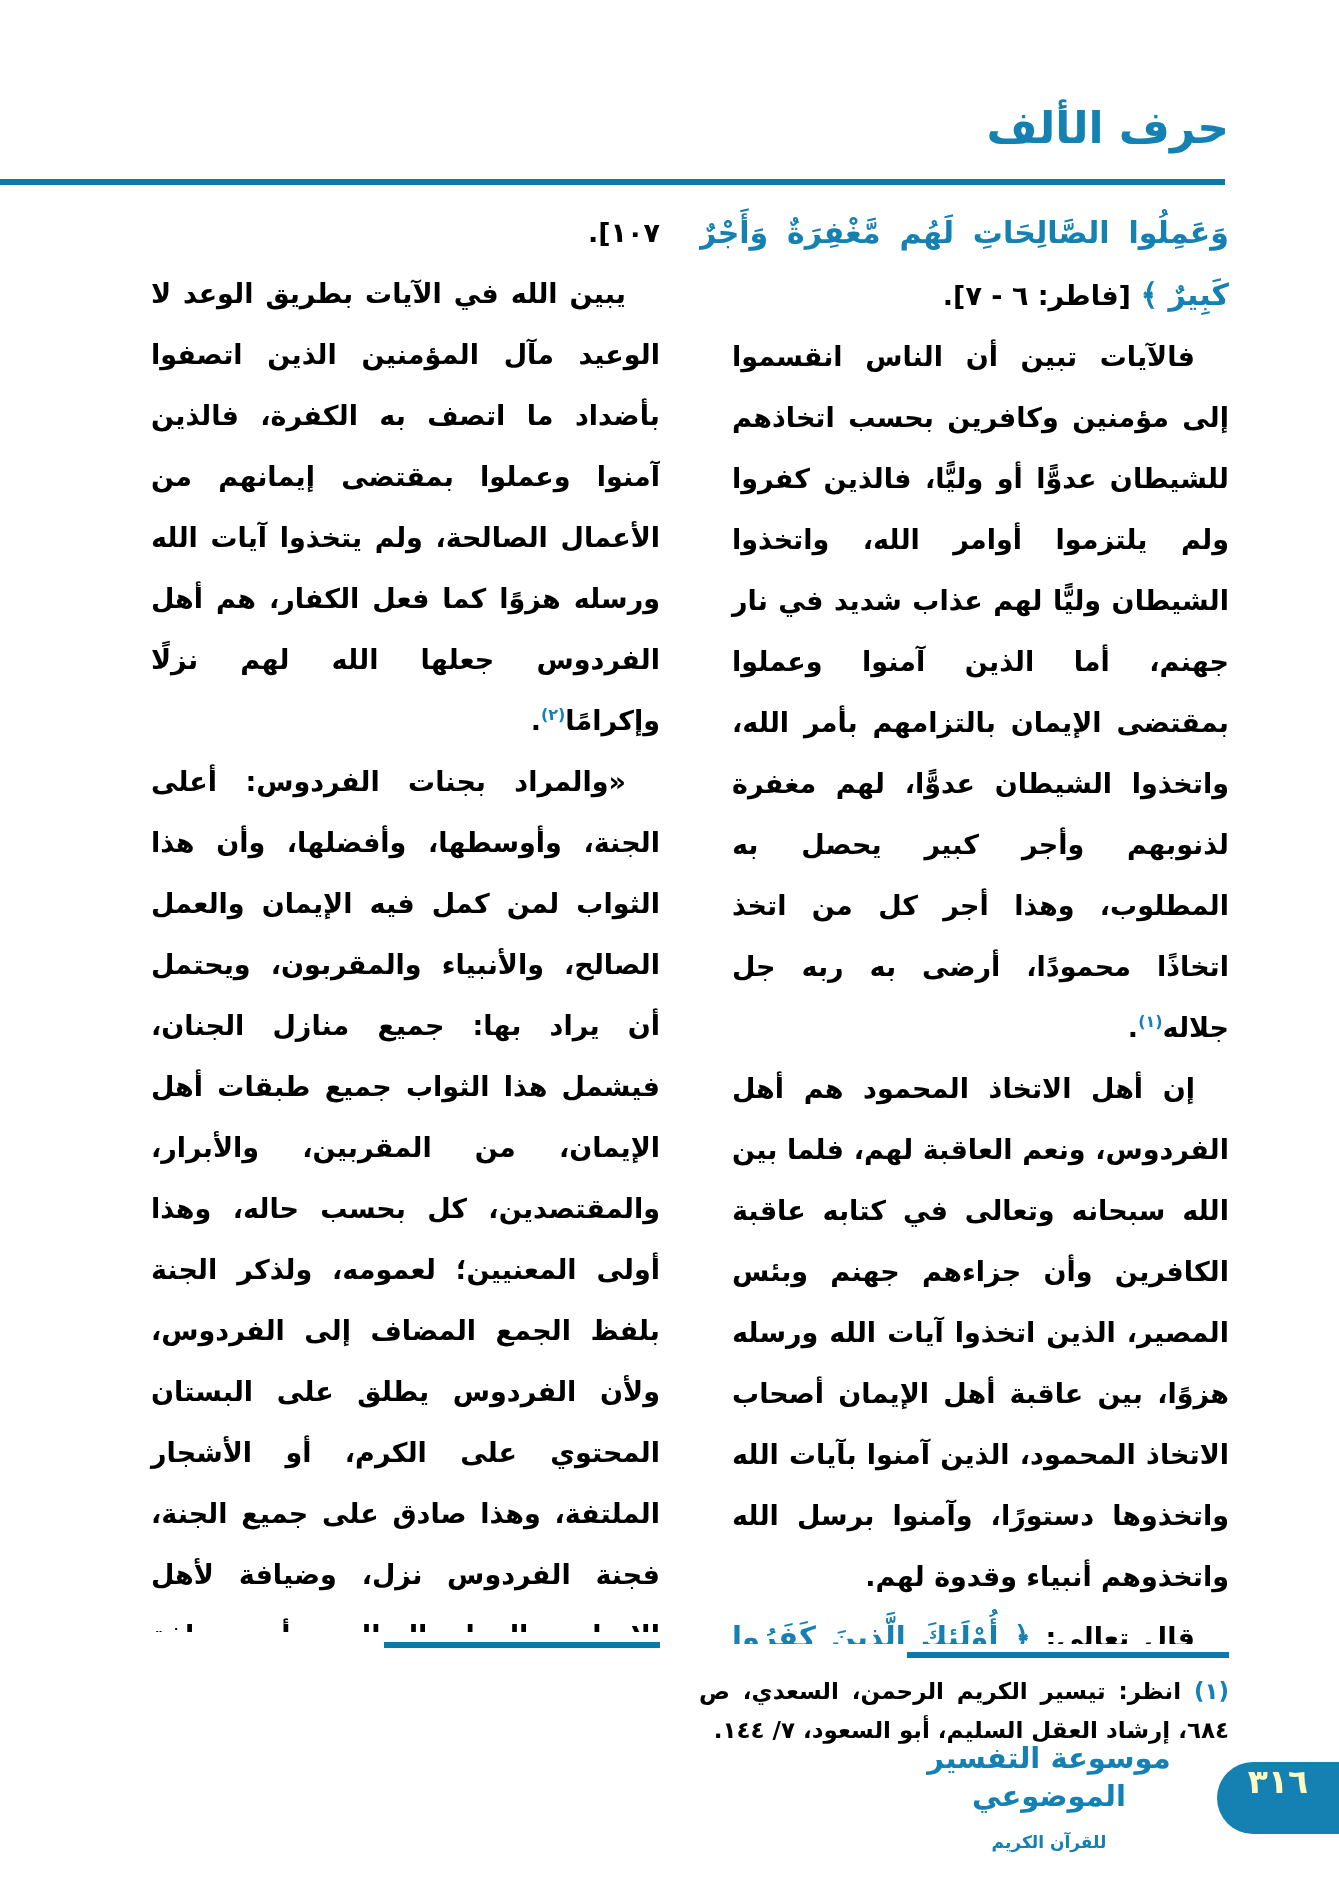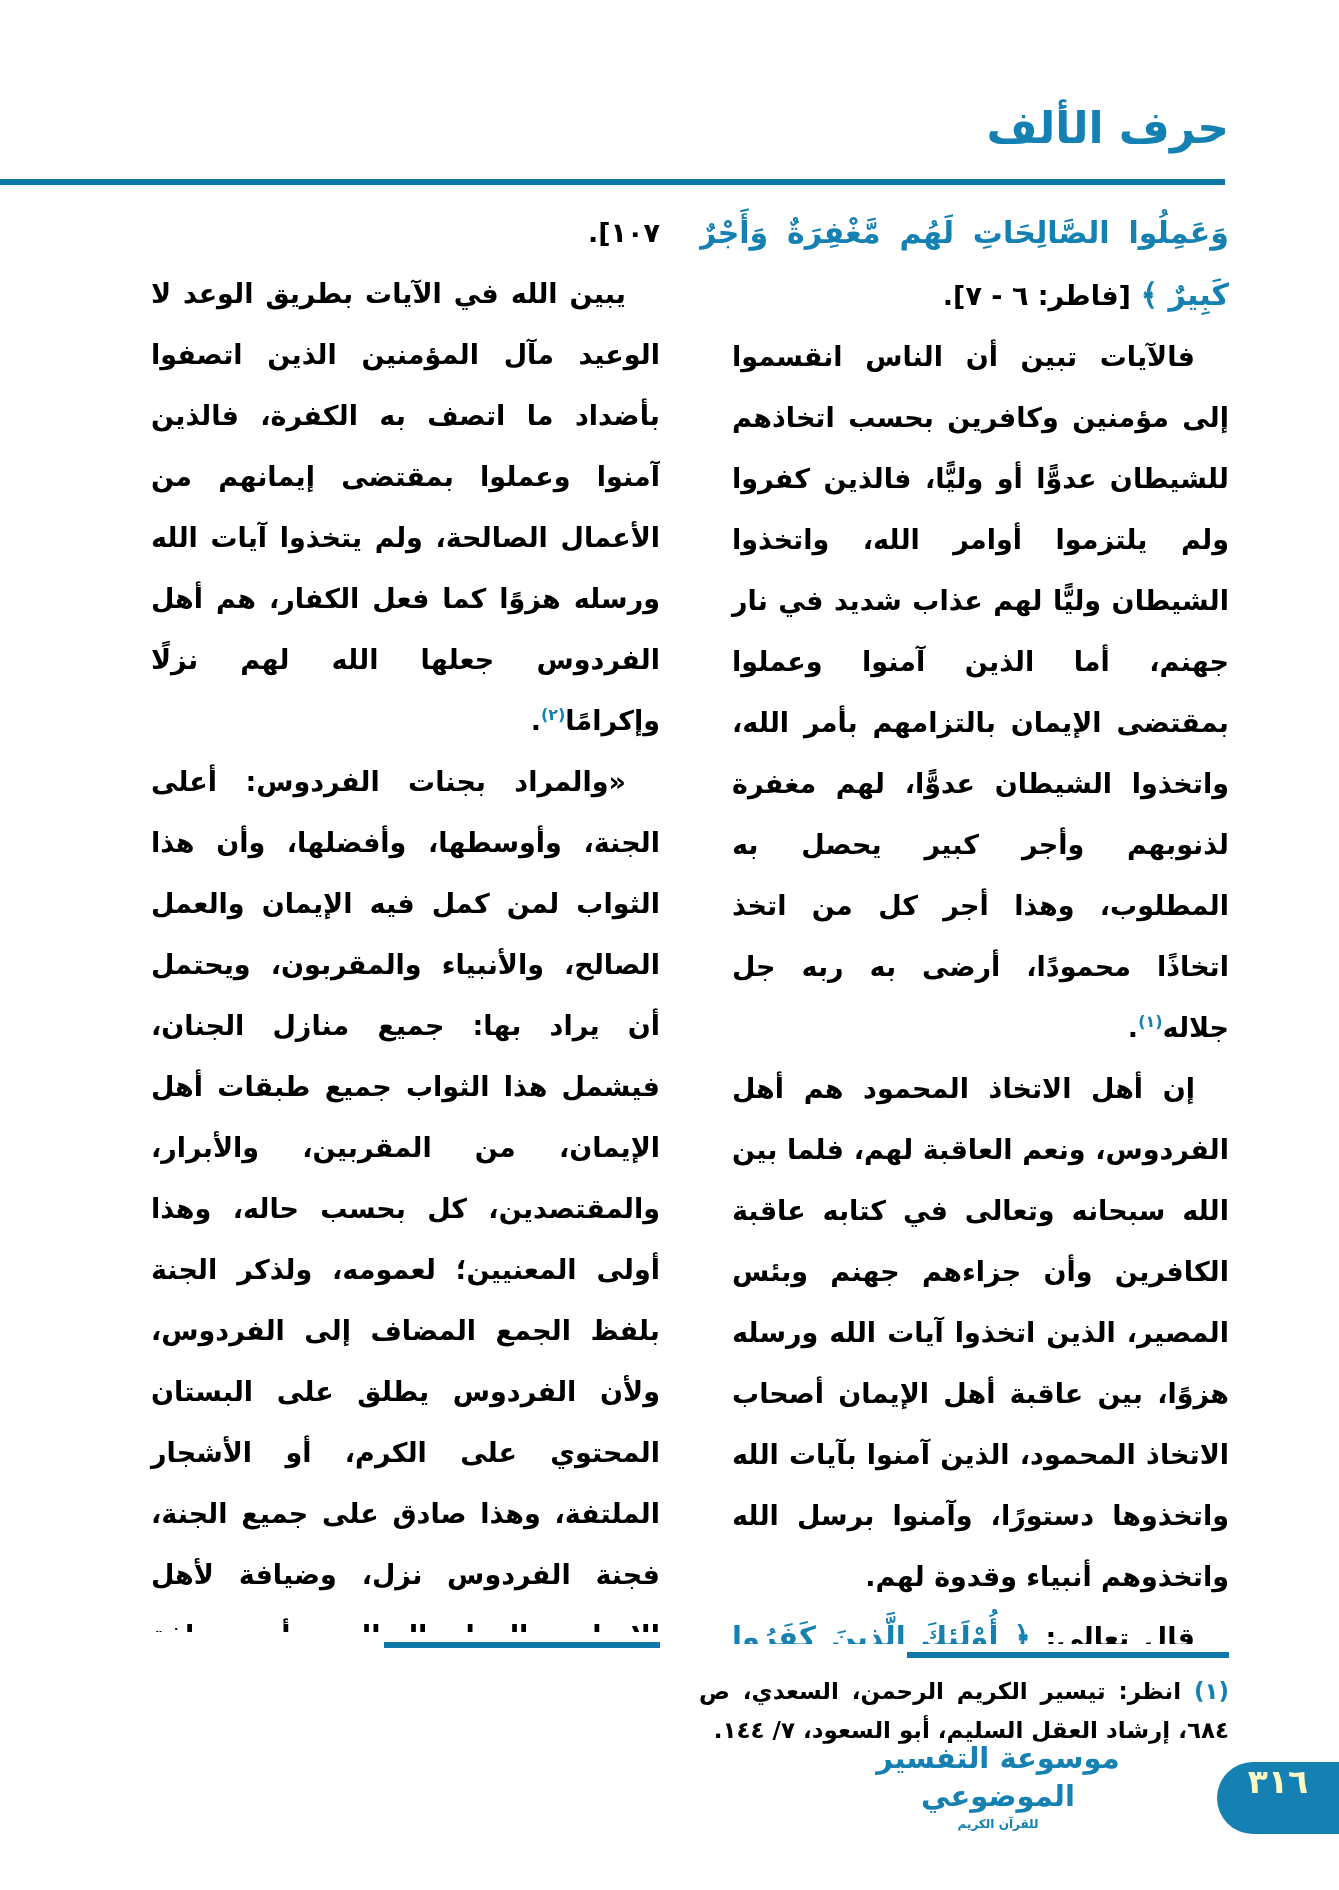--- a/index.html
+++ b/index.html
@@ -56,29 +56,29 @@
   }
   .fn-right .fn-sep{ width:322px; }
   .fn-left  .fn-sep{ width:276px; }
   .fn-text{
     font-size:23px; font-weight:bold; line-height:39px;
     text-align:justify;
   }
   .fn-num{ color:var(--accent); font-weight:bold; }
   
   .footer-logo{
-    position:absolute; top:1740px; left:869px; width:258px;
+    position:absolute; top:1740px; left:920px; width:258px;
     text-align:center; color:var(--accent);
   }
   .footer-logo .l1{
     font-size:29px; font-weight:bold; line-height:1.3;
     letter-spacing:-1px;
   }
   .footer-logo .l2{
-    font-size:12px; font-weight:bold; margin-top:2px;
+    font-size:17px; font-weight:bold; margin-top:17px;
   }
   .page-pill{
     position:absolute; top:1762px; right:0;
     width:122px; height:72px;
     background:var(--accent);
     border-radius:40px 0 0 40px;
     display:flex; align-items:flex-start; justify-content:center;
     color:#fef9c3; font-size:33px; font-weight:bold;
     letter-spacing:4px;
   }

